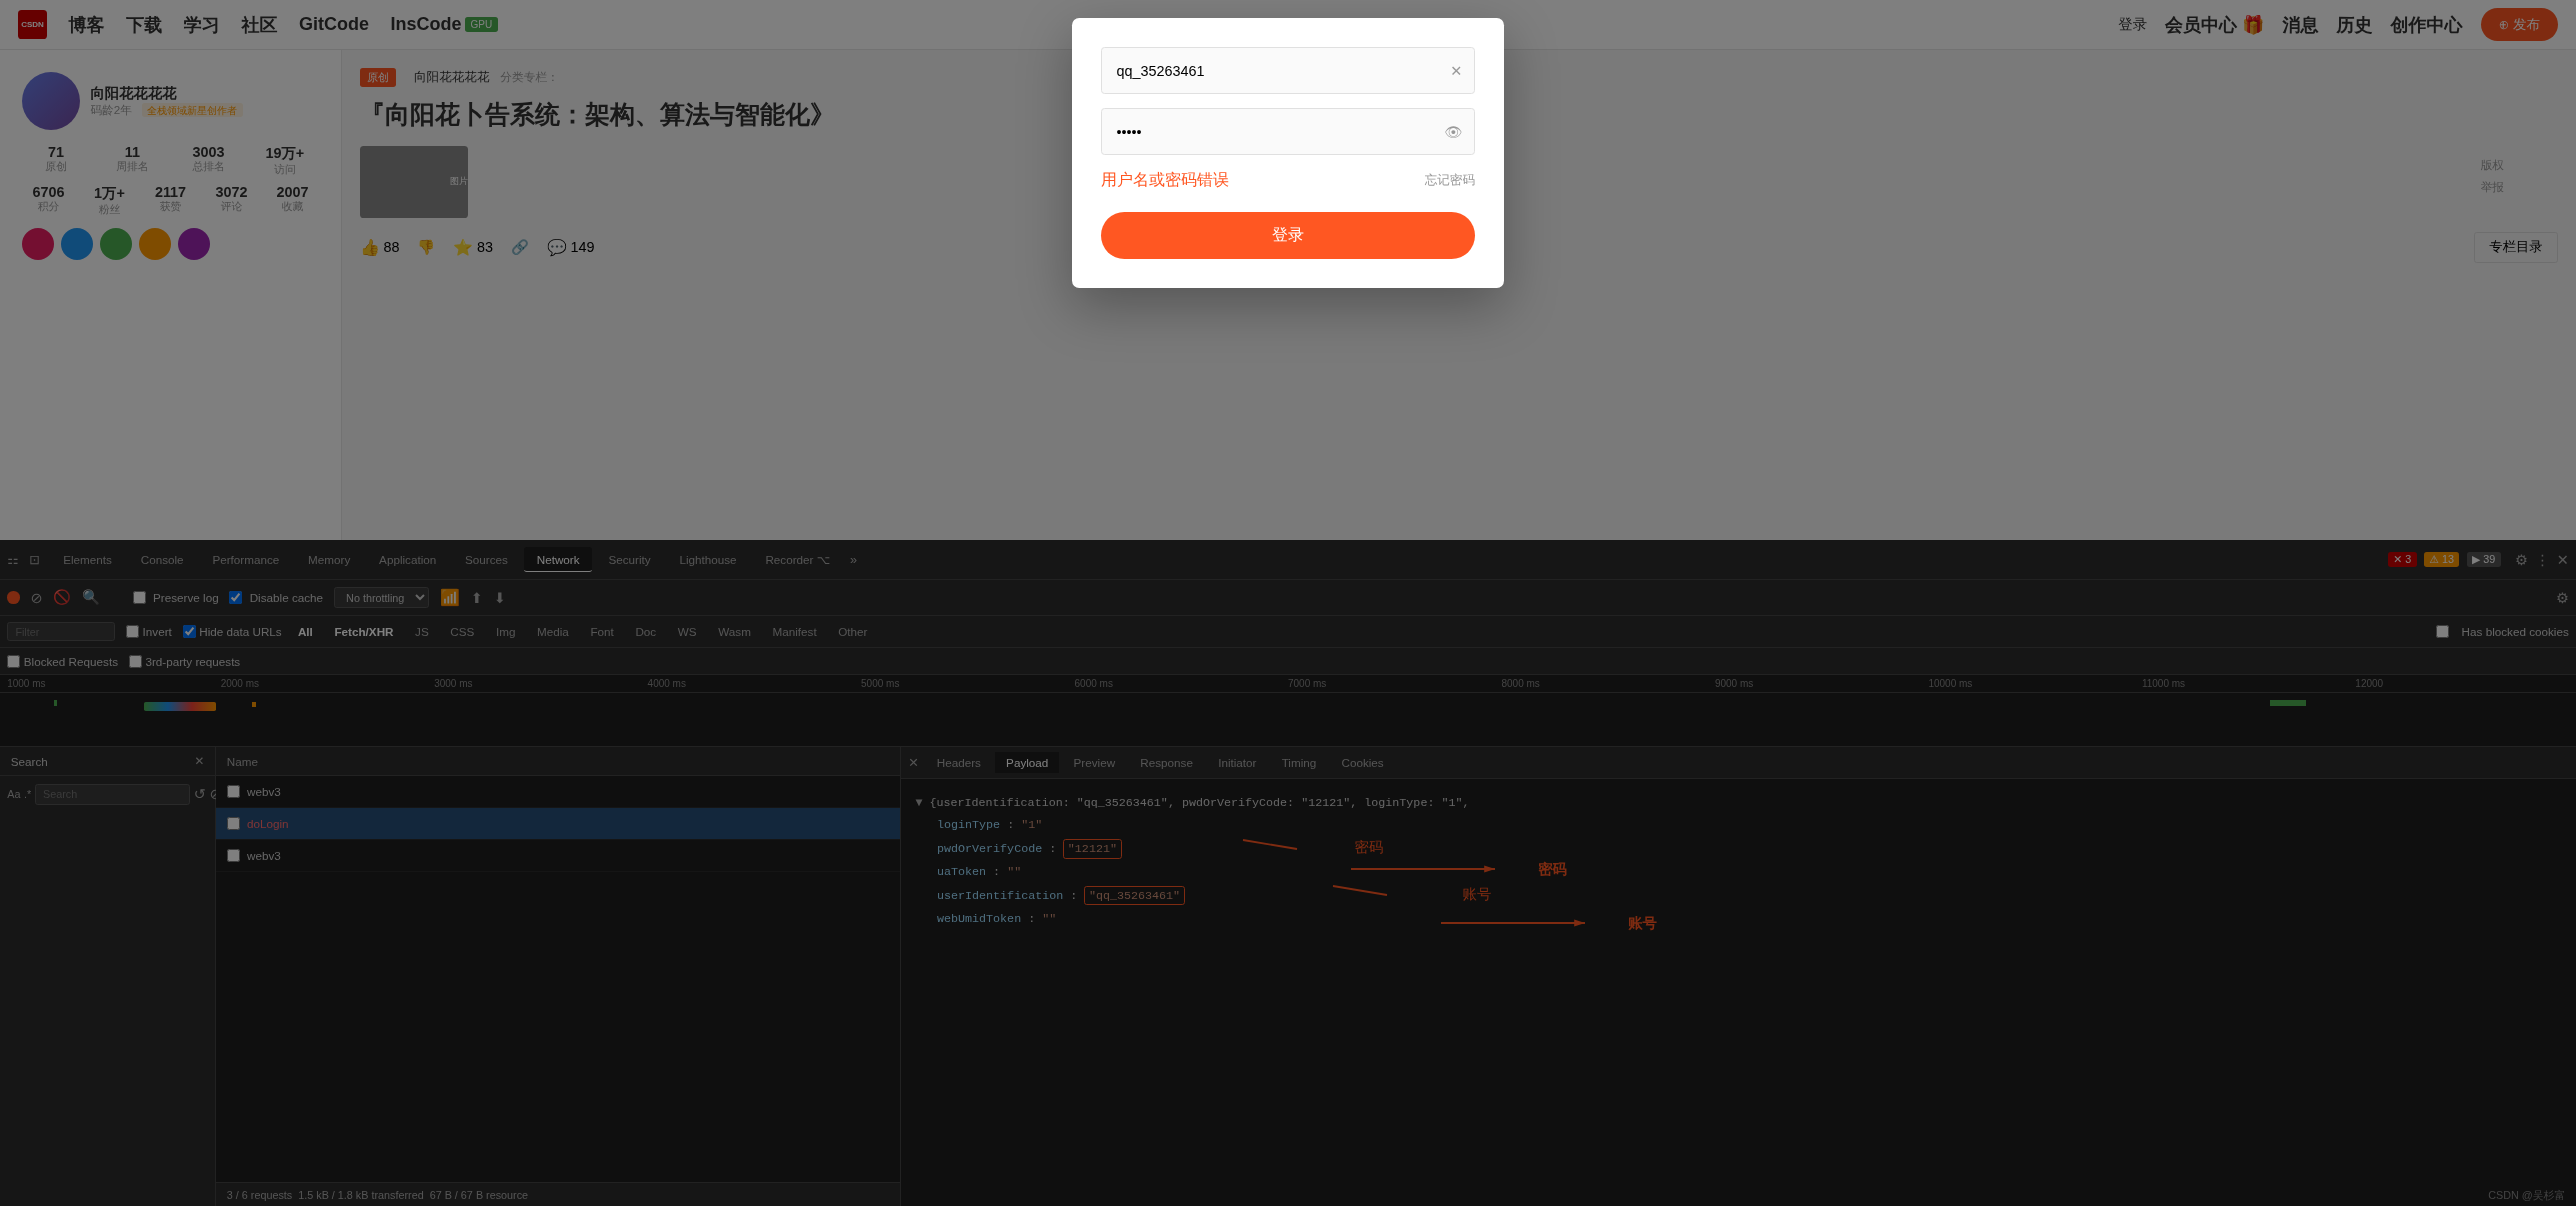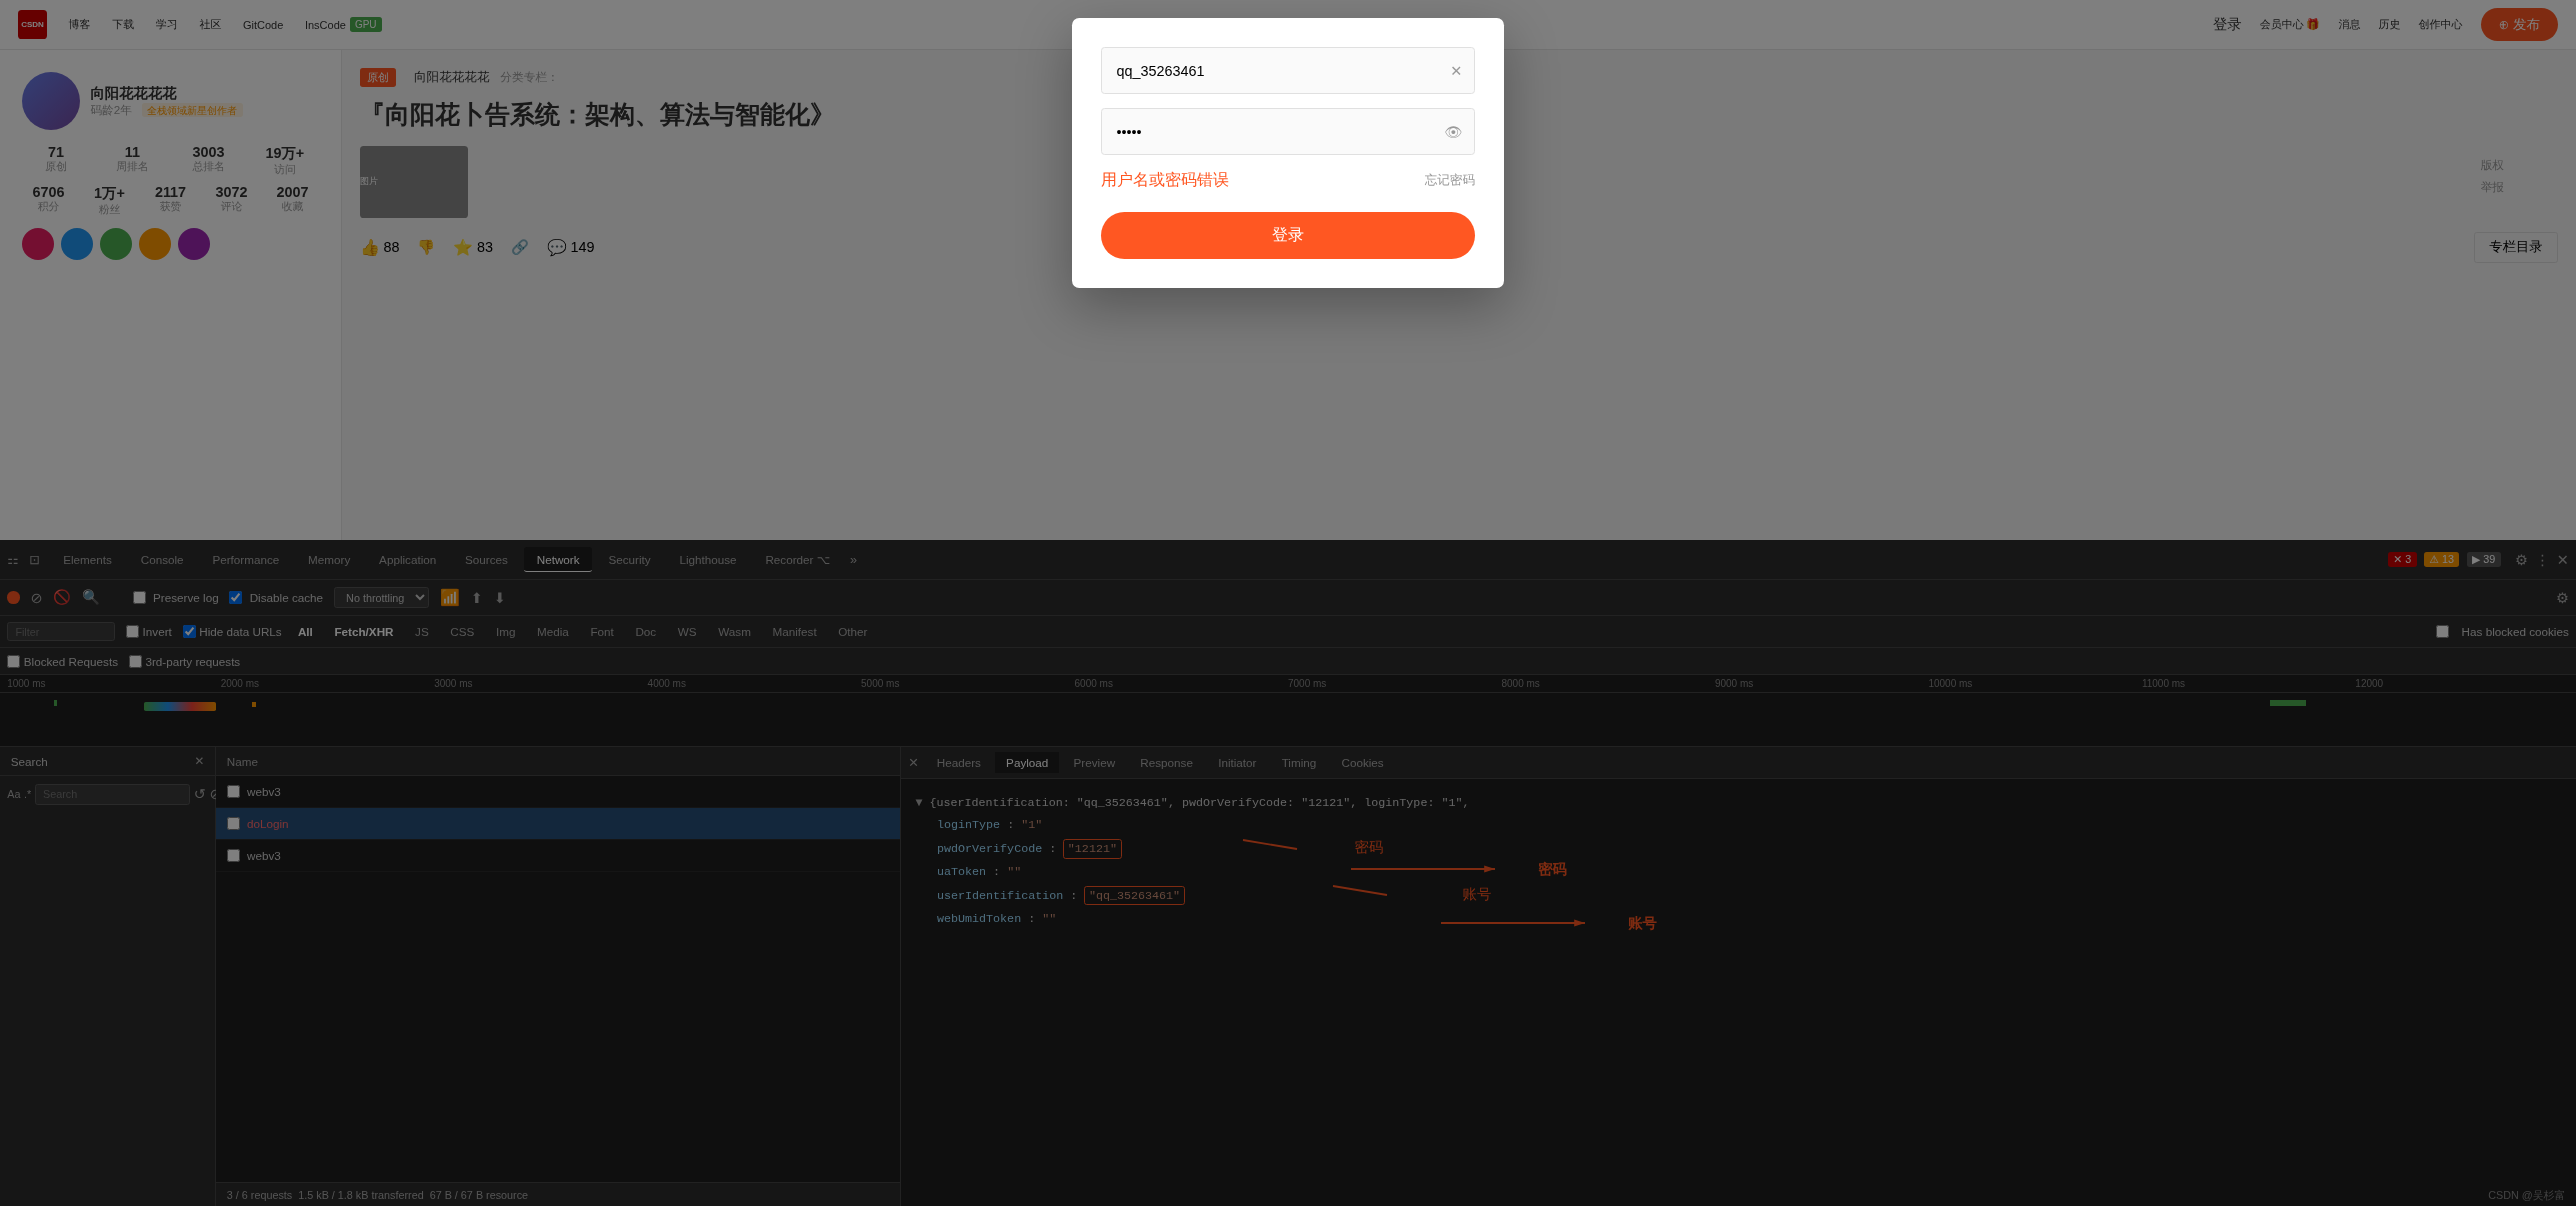--- a/index.html
+++ b/index.html
@@ -12,21 +12,21 @@
       display: flex;
       align-items: center;
       padding: 0 18px;
       border-bottom: 0.9px solid #e5e5e5;
       gap: 21.6px;
       position: relative;
       z-index: 10;
     }
     .csdn-logo { display: flex; align-items: center; gap: 5.4px; }
     .csdn-logo-img { width: 29px; height: 29px; background: #c00; border-radius: 3.6px; display: flex; align-items: center; justify-content: center; color: white; font-weight: bold; font-size: 9px; }
-    .nav-link { color: #333; font-size: 11px; text-decoration: none; cursor: pointer; }
+    .nav-link { color: #333; font-size: 18px; text-decoration: none; cursor: pointer; font-weight: bold; }
     .gpu-badge { background: #4CAF50; color: white; font-size: 10px; padding: 1.8px 5.4px; border-radius: 2.7px; }
     .header-right { margin-left: auto; display: flex; align-items: center; gap: 18px; }
     .login-btn { color: #333; font-size: 14.4px; cursor: pointer; }
     .publish-btn { background: #ff5722; color: white; border: none; padding: 7.2px 18px; border-radius: 18px; font-size: 13.5px; cursor: pointer; display: flex; align-items: center; gap: 3.6px; }
 
     
     .main-content {
       display: flex;
       height: calc(558px - 50px);
       background: #f0f0f0;
@@ -408,21 +408,21 @@
   </div>
 
   <div class="article-area">
     <div style="display:flex;align-items:center;gap:10.8px;margin-bottom:10.8px;">
       <span class="article-tag">原创</span>
       <span style="color:#333;font-size:12.6px;">向阳花花花花</span>
       <span style="color:#999;font-size:11.7px;">分类专栏：</span>
     </div>
     <h1 class="article-title">『向阳花卜告系统：架构、算法与智能化》</h1>
 
-    <div style="width:108px;height:72px;background:#888;margin-bottom:10.8px;border-radius:3.6px;display:flex;align-items:center;justify-content:flex-start;">
+    <div style="width:108px;height:72px;background:#888;margin-bottom:10.8px;border-radius:3.6px;display:flex;align-items:center;justify-content:flex-end;">
       <span style="color:white;font-size:9px;">图片</span>
     </div>
     <div class="article-actions">
       <span style="display:flex;align-items:center;gap:3.6px;cursor:pointer;">
         <span style="font-size:16px;">👍</span>
         <span>88</span>
       </span>
       <span style="cursor:pointer;">👎</span>
       <span style="display:flex;align-items:center;gap:3.6px;cursor:pointer;">
         <span style="font-size:16px;">⭐</span>

